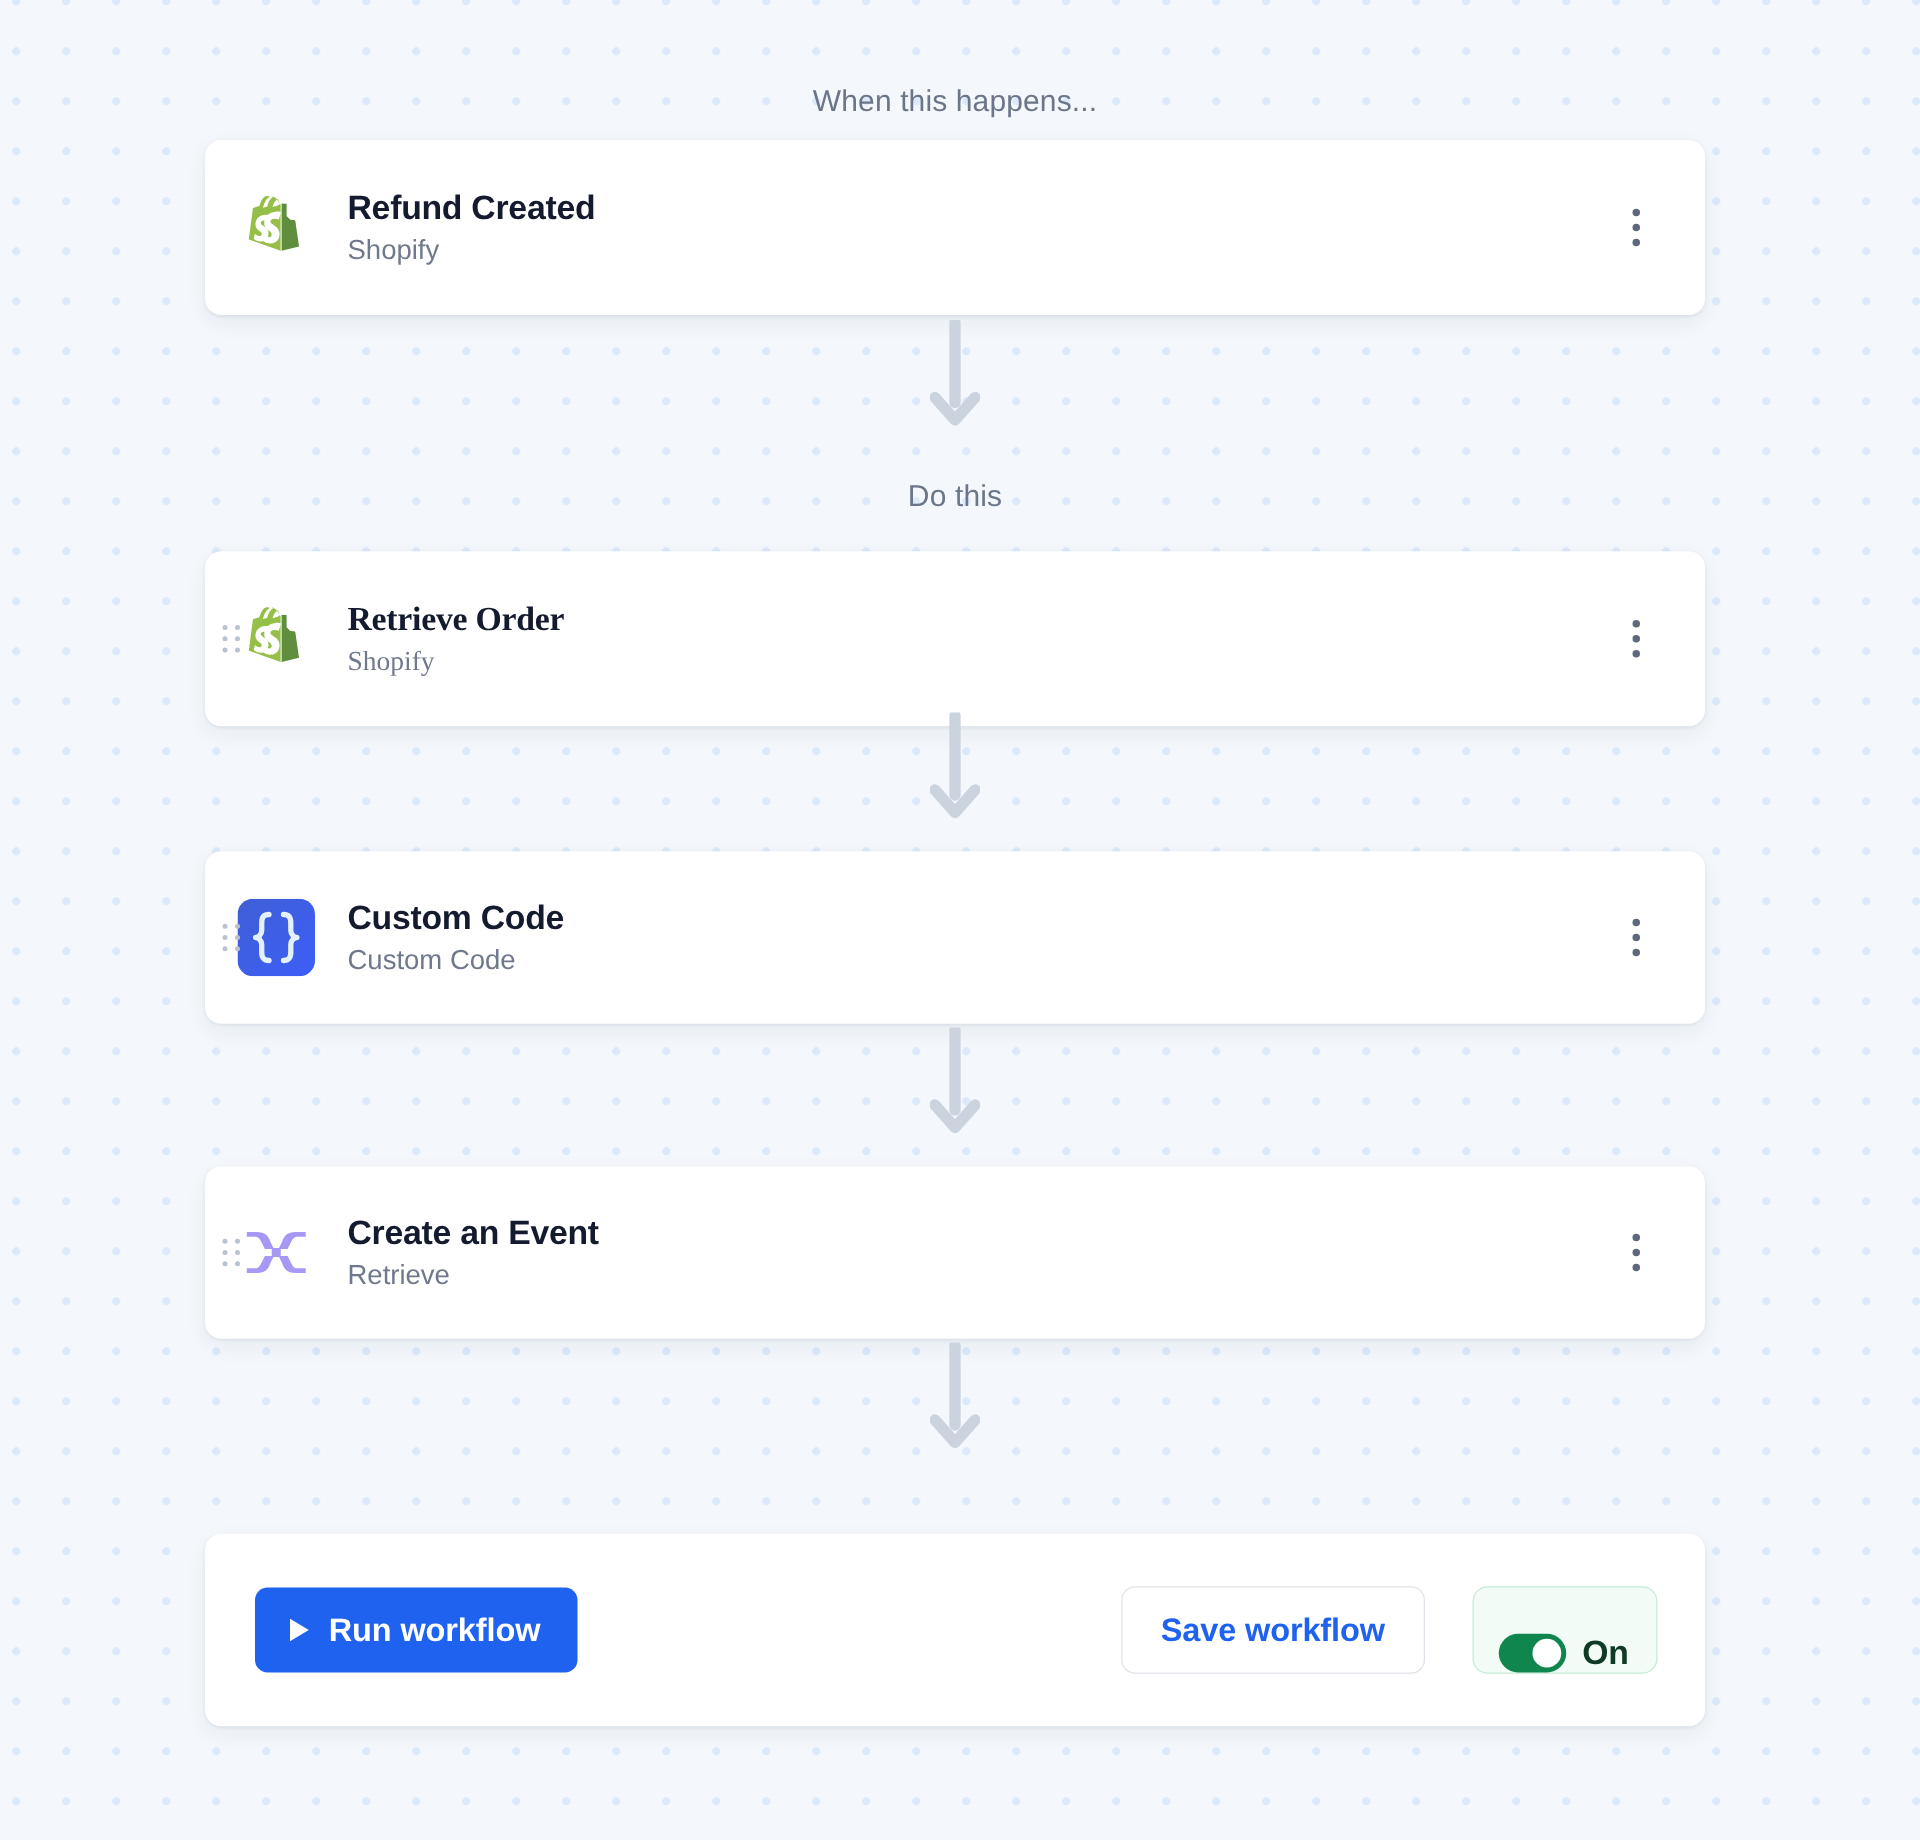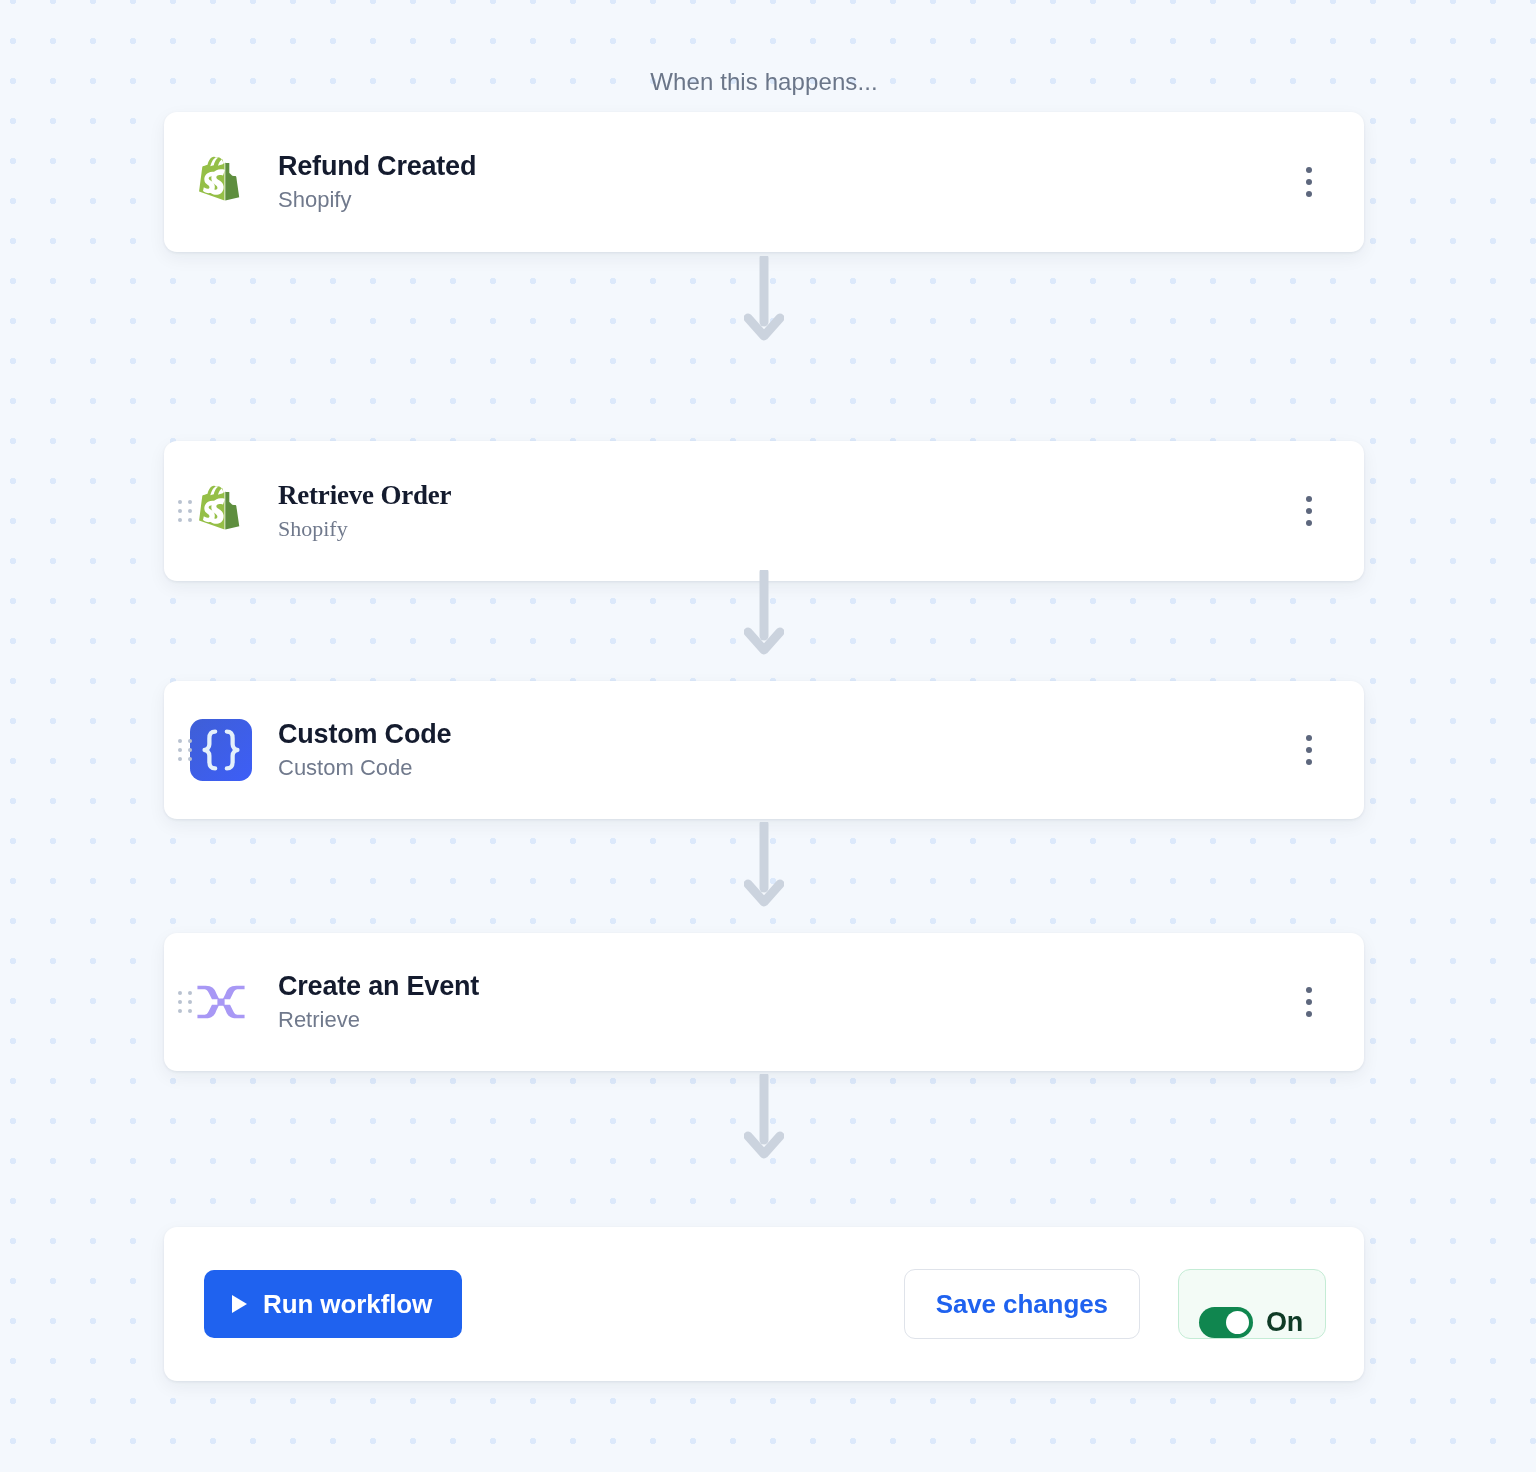--- a/index.html
+++ b/index.html
@@ -225,20 +225,21 @@
     letter-spacing: -0.2px;
   }
 </style>
 </head>
 <body>
 
 <div class="canvas">
 
   <div class="section-label label-when">When this happens...</div>
 
+  <div class="section-label label-do">Do this</div>
 
   <div class="card card-trigger">
     <div class="card-inner">
       <span class="app-icon">
         <svg width="56" height="56" viewBox="0 0 64 64">
           <path d="M38.8 10.4c-.3-.2-.7-.2-1.1-.1 0 0-1 .3-2.6.8-.3-1-.8-2.2-1.5-3.4-2.2-4.2-5.5-4.5-6.9-3.9-.2.1-.4.2-.6.4-.3-.3-.7-.5-1.1-.7-2-.7-4.2.3-5.9 2.9-1.2 1.8-2.1 4.1-2.5 6-2.6.8-4.4 1.4-4.5 1.4-1.3.4-1.4.5-1.6 1.8-.1 1-3.5 27.3-3.5 27.3L36 53.2V10.4zM33.2 11.9c-1.4.4-3 .9-4.6 1.4.6-2.3 1.7-4.5 3-5.9.5-.5 1.2-1.1 2-1.4.8 1.6 1 3.8.9 5.3l-1.3.6zm-5.4-8.3c.7-.2 1.2 0 1.7.2-.8.4-1.5 1-2.2 1.7-1.7 1.8-3 4.6-3.5 7.3-1.4.4-2.8.9-4 1.2 1-3.9 3.4-10.1 8-10.4zm-2.9 17.5l-.7 5.2s-1.6-.9-3.5-.7c-2.8.2-2.8 1.9-2.8 2.4.2 2.5 6.7 3 7 8.8.3 4.5-2.4 7.6-6.3 7.9-4.7.3-7.2-2.5-7.2-2.5l1-4.2s2.6 1.9 4.6 1.8c1.3-.1 1.8-1.2 1.8-1.9-.2-3.2-5.5-3-5.8-8.3-.3-4.4 2.6-8.9 9-9.3 2.5-.2 3.8.5 3.8.5l-.9.3z" fill="#95bf47"></path>
           <path d="M37.7 10.3c-.2-.1-.5-.2-.8-.2V53.2l16-3.9s-3.3-22.3-3.4-23c-.1-.7-.6-1-1.1-1.1-.4 0-3.5-.3-3.5-.3s-2.1-2.1-2.8-2.8c-.2-.2-.4-.3-.6-.4V10.3z" fill="#5e8e3e"></path>
           <path d="M36.2 18.9l-1.9 5.8s-1.9-.9-4.2-.7c-3.3.2-3.4 2.3-3.4 2.8.2 3 7.9 3.6 8.3 10.4.3 5.4-2.8 9-7.4 9.3-5.5.3-8.5-2.9-8.5-2.9l1.2-5s3.1 2.3 5.5 2.2c1.6-.1 2.2-1.4 2.1-2.3-.2-3.9-6.5-3.6-6.9-9.9-.3-5.3 3.1-10.6 10.7-11.1 3-.2 4.5.6 4.5.6z" fill="#ffffff"></path>
         </svg>
       </span>
@@ -380,21 +381,21 @@
   </div>
 
   <div class="action-bar">
     <button class="btn-run">
       <span class="play-tri"></span>
       <span>Run workflow</span>
     </button>
 
     <span class="spacer"></span>
 
-    <button class="btn-save">Save changes</button>
+    <button class="btn-save">Save workflow</button>
 
     <div class="toggle-wrap">
       <span class="toggle-track">
         <span class="toggle-knob"></span>
       </span>
       <span class="toggle-label">On</span>
     </div>
   </div>
 
 </div>

